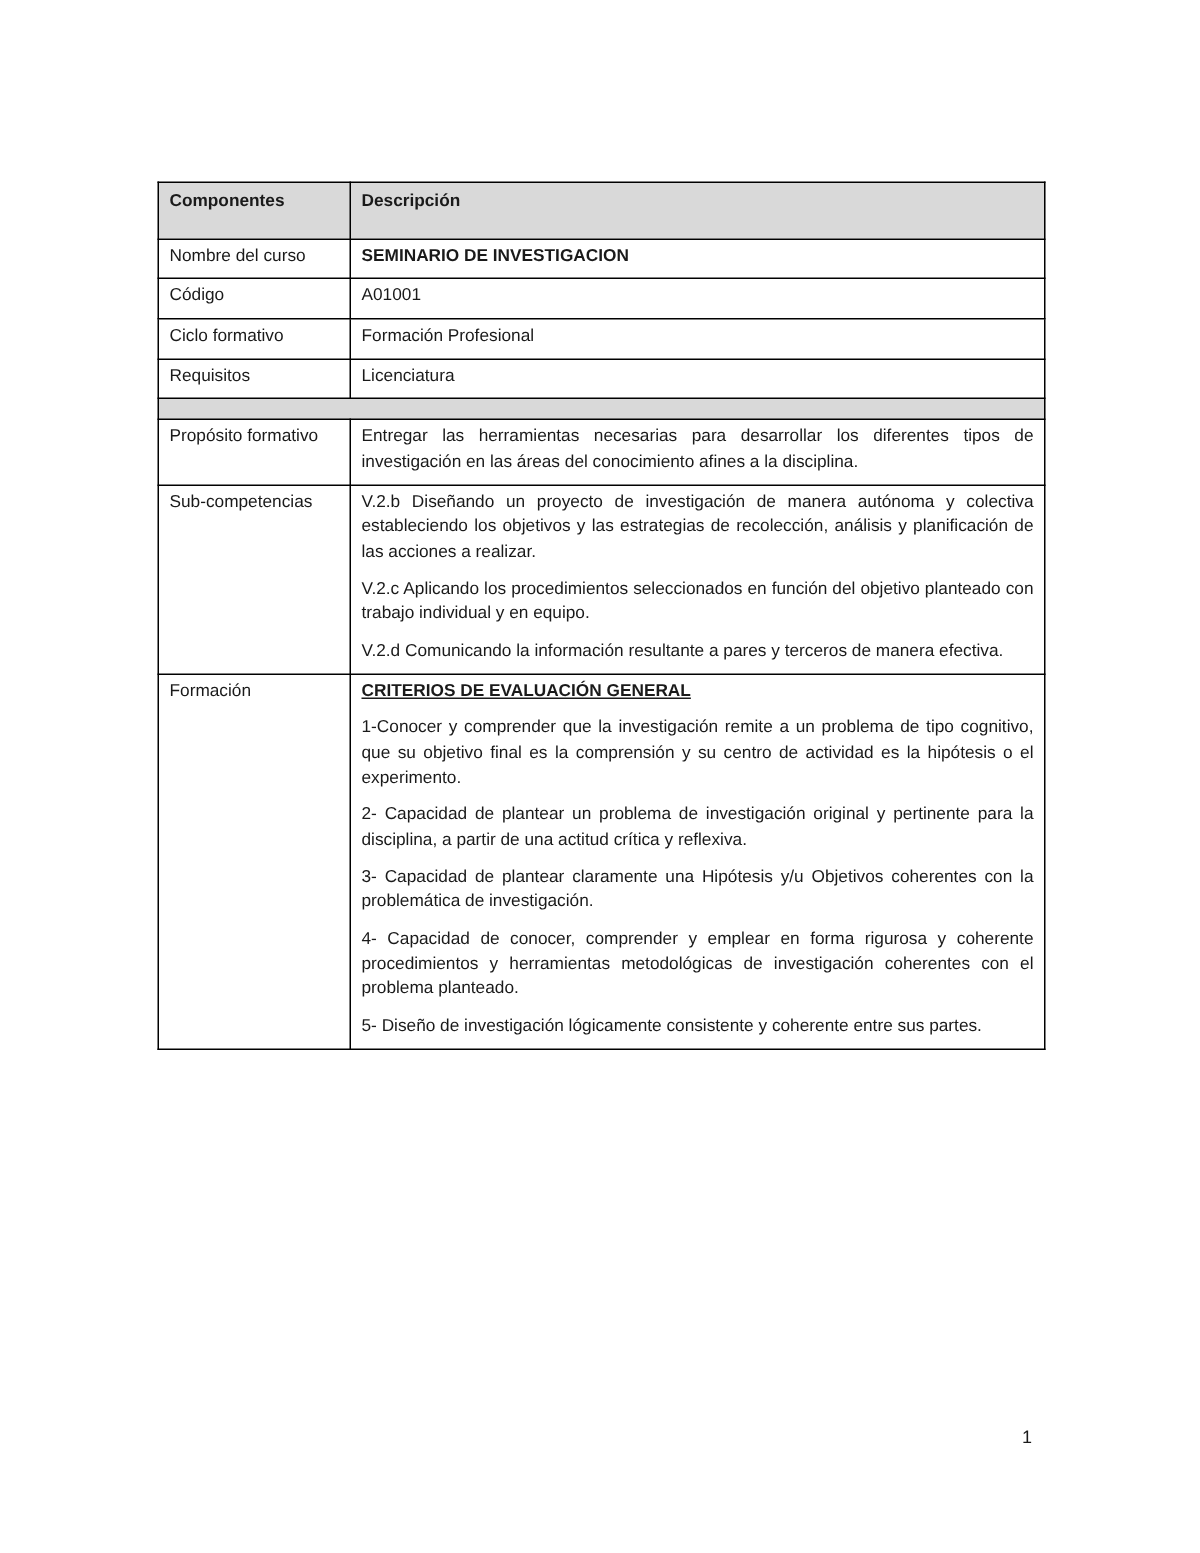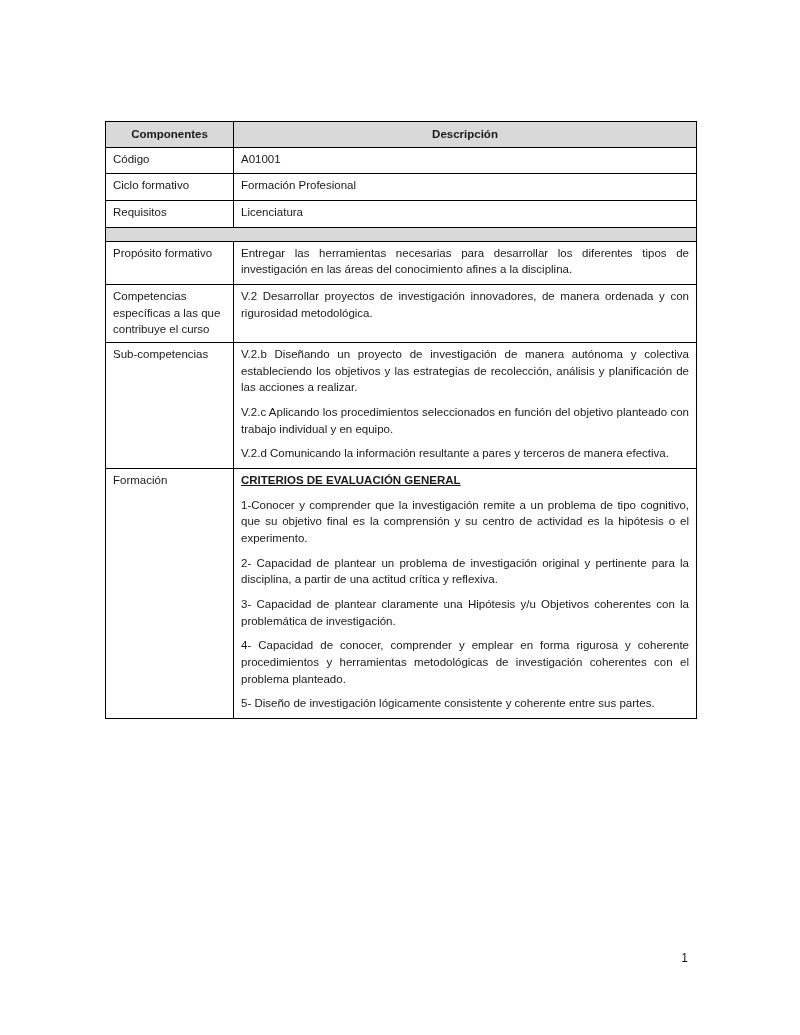--- a/index.html
+++ b/index.html
@@ -31,23 +31,23 @@
   table.course-table col.c2 { width: 463px; }
   table.course-table th,
   table.course-table td {
     border: 1px solid #000000;
     vertical-align: top;
     padding: 3px 7px 4px 7px;
   }
   table.course-table th {
     background: #d9d9d9;
     font-weight: bold;
-    text-align: center;
+    text-align: left;
     padding-top: 4px;
-    padding-bottom: 4px;
+    padding-bottom: 16px;
   }
   td.label-cell {
     text-align: left;
     white-space: normal;
   }
   td.desc-cell p {
     text-align: justify;
     margin-bottom: 8px;
   }
   td.desc-cell p:last-child { margin-bottom: 2px; }
@@ -77,20 +77,26 @@
       <col class="c2">
     </colgroup>
     <thead>
       <tr>
         <th>Componentes</th>
         <th>Descripción</th>
       </tr>
     </thead>
     <tbody>
         <tr>
+          <td class="label-cell">Nombre del curso</td>
+          <td class="desc-cell">
+            <p class="bold">SEMINARIO DE INVESTIGACION</p>
+          </td>
+        </tr>
+        <tr>
           <td class="label-cell">Código</td>
           <td class="desc-cell">
             <p>A01001</p>
           </td>
         </tr>
         <tr>
           <td class="label-cell">Ciclo formativo</td>
           <td class="desc-cell">
             <p>Formación Profesional</p>
           </td>
@@ -101,26 +107,20 @@
             <p>Licenciatura</p>
           </td>
         </tr>
         <tr>
           <td colspan="2" class="spacer-cell"></td>
         </tr>
         <tr>
           <td class="label-cell">Propósito formativo</td>
           <td class="desc-cell">
             <p>Entregar las herramientas necesarias para desarrollar los diferentes tipos de investigación en las áreas del conocimiento afines a la disciplina.</p>
-          </td>
-        </tr>
-        <tr>
-          <td class="label-cell">Competencias específicas a las que contribuye el curso</td>
-          <td class="desc-cell">
-            <p>V.2 Desarrollar proyectos de investigación innovadores, de manera ordenada y con rigurosidad metodológica.</p>
           </td>
         </tr>
         <tr>
           <td class="label-cell">Sub-competencias</td>
           <td class="desc-cell">
             <p>V.2.b Diseñando un proyecto de investigación de manera autónoma y colectiva estableciendo los objetivos y las estrategias de recolección, análisis y planificación de las acciones a realizar.</p>
             <p>V.2.c Aplicando los procedimientos seleccionados en función del objetivo planteado con trabajo individual y en equipo.</p>
             <p>V.2.d Comunicando la información resultante a pares y terceros de manera efectiva.</p>
           </td>
         </tr>

